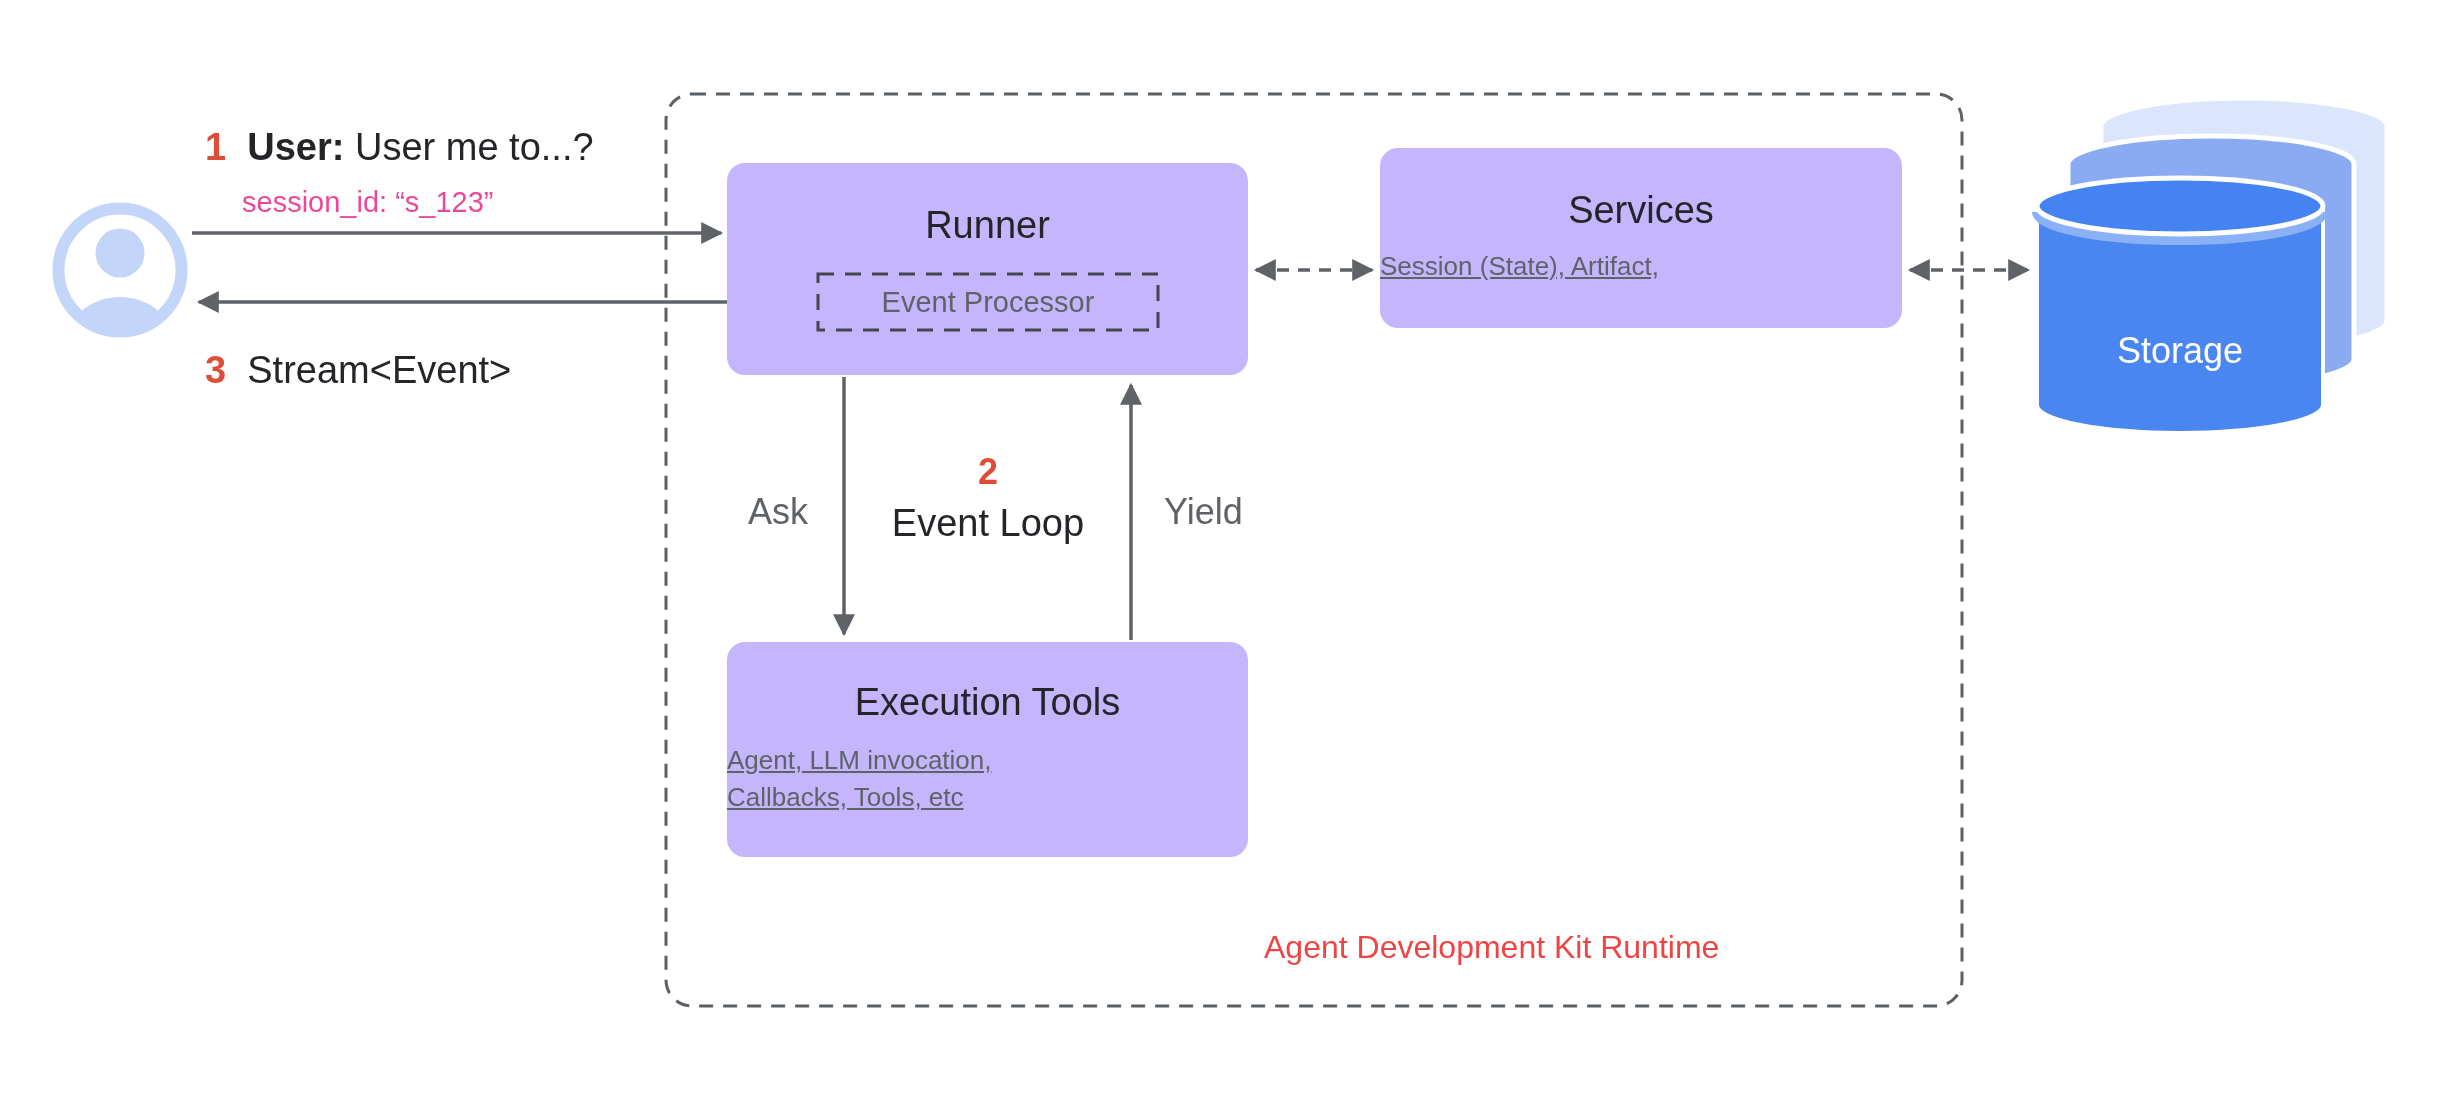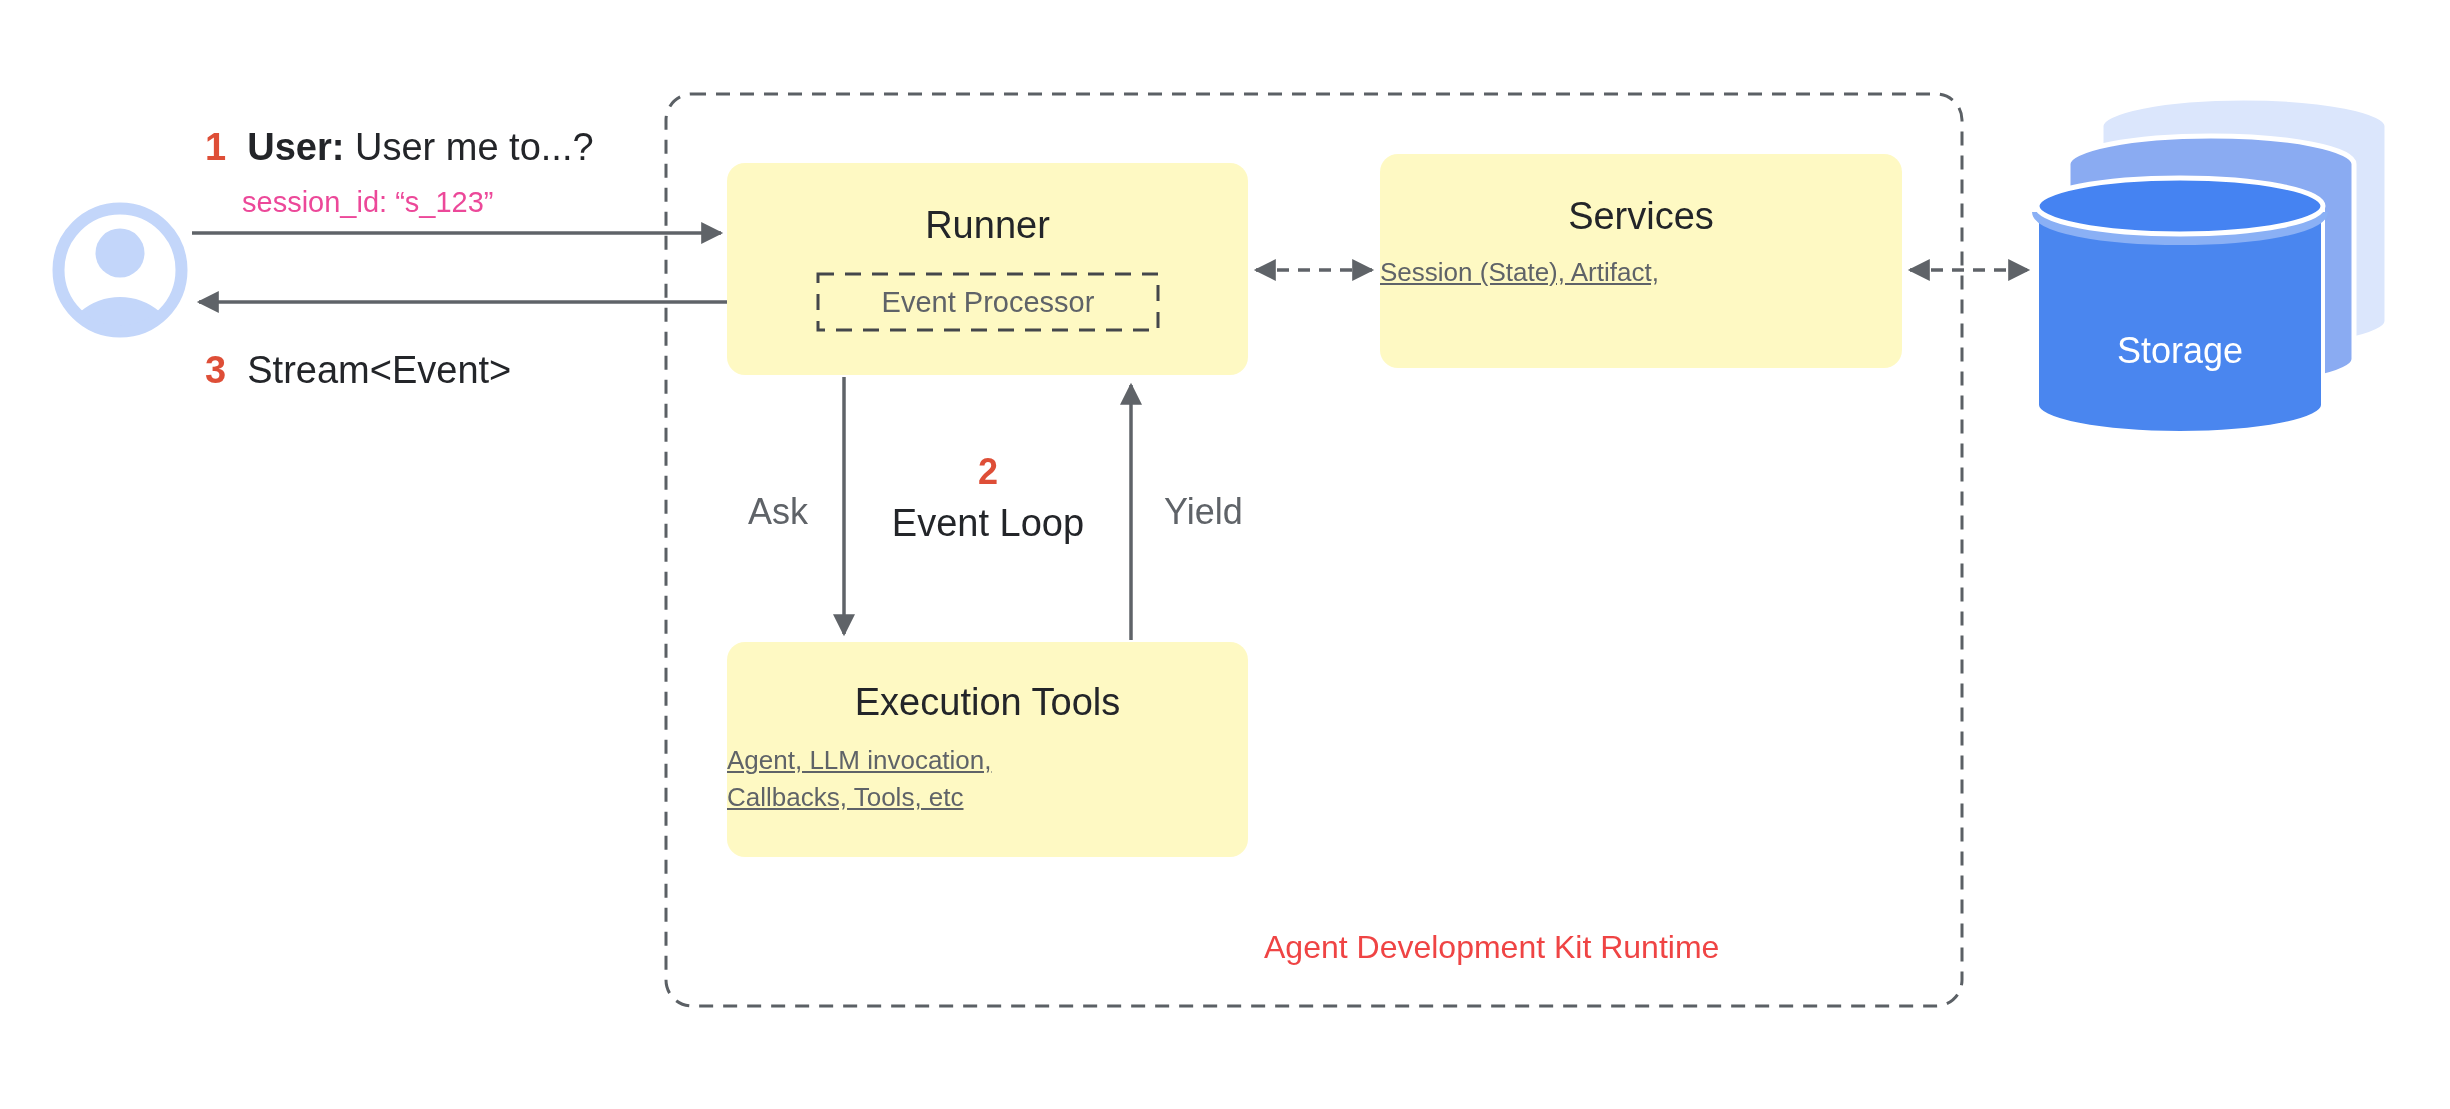--- a/index.html
+++ b/index.html
@@ -2,21 +2,21 @@
 <html><head>
 <meta charset="utf-8">
 <style>
   html,body{margin:0;padding:0}
   body{
     width:2450px;height:1109px;position:relative;overflow:hidden;
     background:#ffffff;color:#232529;
     font-family:"Liberation Sans","DejaVu Sans",sans-serif;
   }
   .node{
-    position:absolute;background:#fef9c3;border-radius:18px;z-index:0;
+    position:absolute;background:#c4b5fd;border-radius:18px;z-index:0;
   }
   svg.overlay{position:absolute;left:0;top:0;z-index:1;pointer-events:none}
   .label{position:absolute;z-index:2;white-space:nowrap}
   .node-title{
     position:absolute;left:0;width:100%;text-align:center;
     font-size:38px;line-height:44px;color:#232529;z-index:2;
   }
   .node-sub{
     position:absolute;left:0;width:100%;text-align:left;
     font-size:26px;line-height:37px;color:#5f6368;z-index:2;text-decoration:underline;
@@ -39,21 +39,21 @@
   .runtime-label{left:1264px;top:929px;font-size:32px;color:#ef4444}
   .storage-label{left:2080px;top:330px;width:200px;text-align:center;font-size:36px;color:#ffffff}
 </style>
 </head>
 <body>
 
 <div class="node" style="left:727px;top:163px;width:521px;height:212px">
   <div class="node-title" style="top:40px">Runner</div>
 </div>
 
-<div class="node" style="left:1380px;top:154px;width:522px;height:214px">
+<div class="node" style="left:1380px;top:148px;width:522px;height:180px">
   <div class="node-title" style="top:40px">Services</div>
   <div class="node-sub" style="top:100px">
     <div>Session (State), Artifact,</div>
   </div>
 </div>
 
 <div class="node" style="left:727px;top:642px;width:521px;height:215px">
   <div class="node-title" style="top:38px">Execution Tools</div>
   <div class="node-sub" style="top:100px">
     <div>Agent, LLM invocation,</div>

